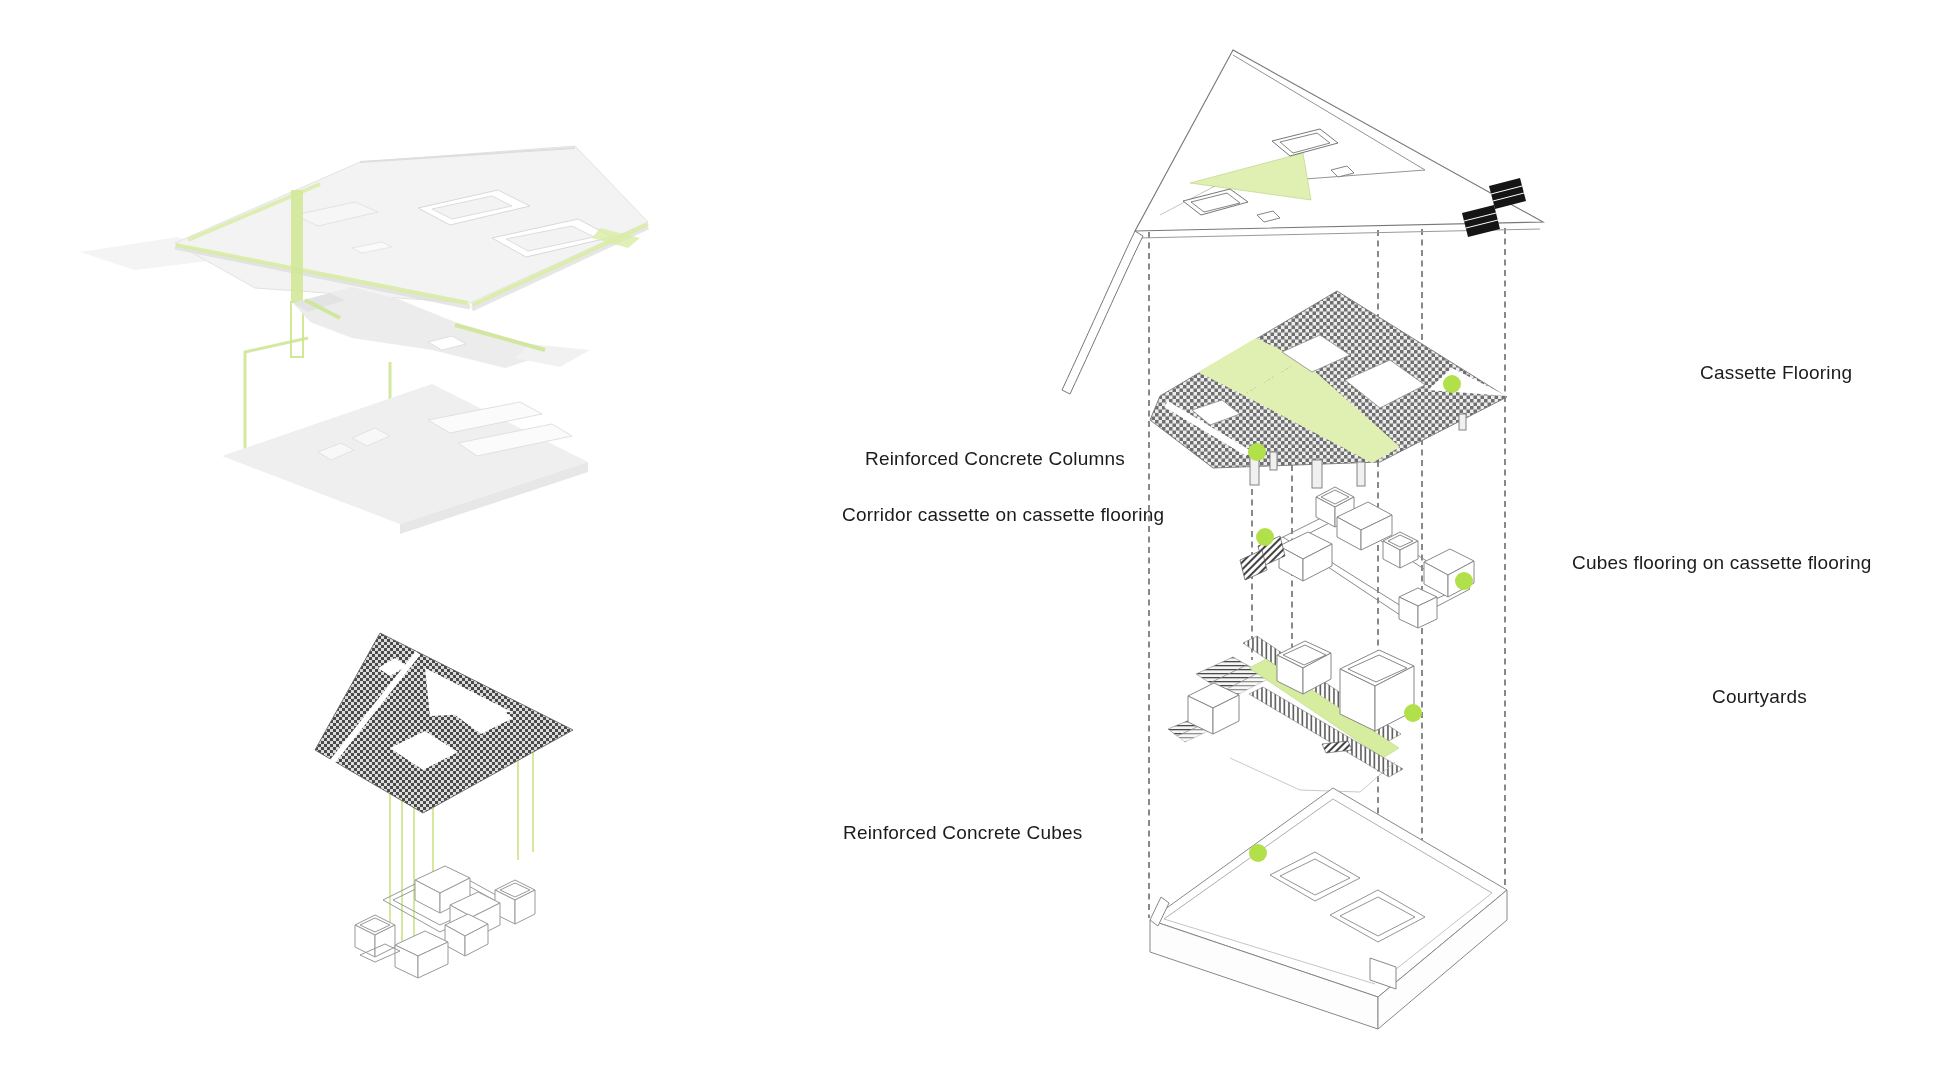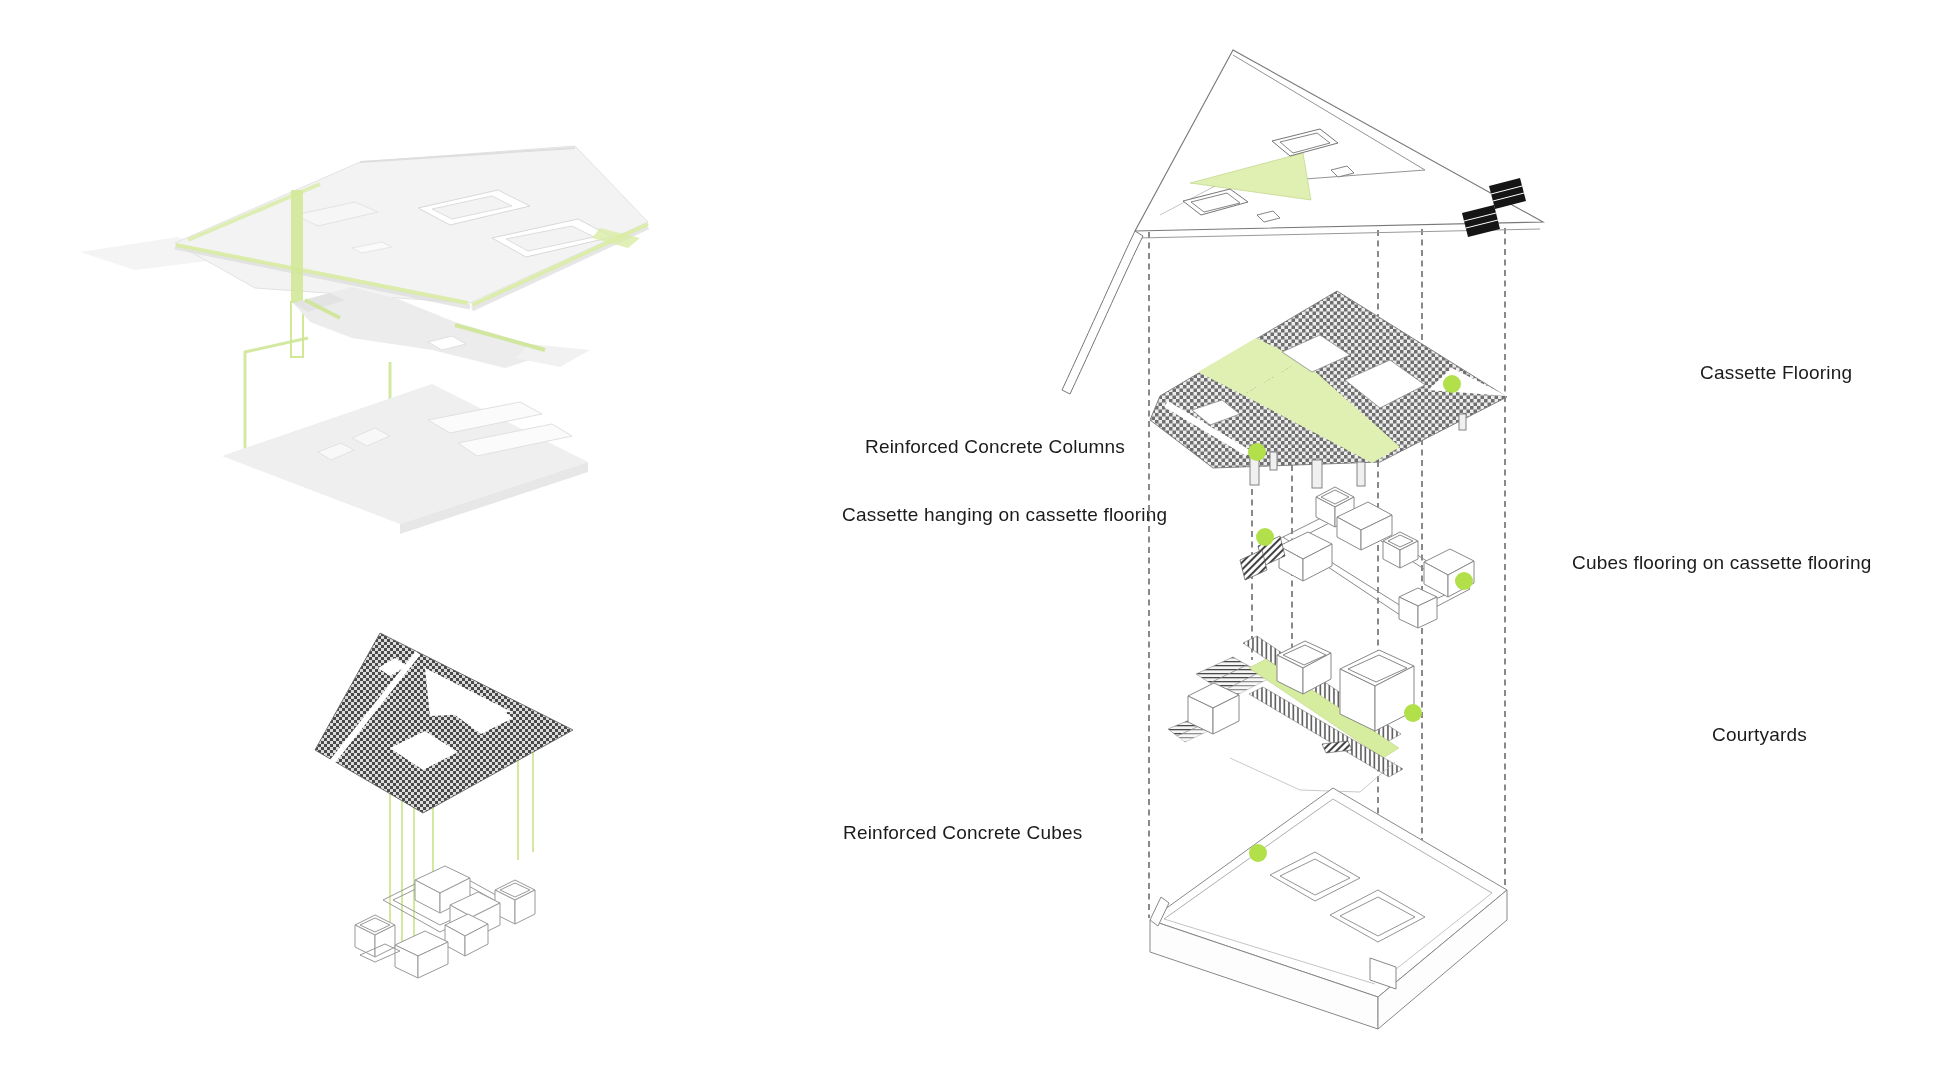--- a/index.html
+++ b/index.html
@@ -299,23 +299,23 @@
       <circle cx="1257" cy="452" r="9" fill="#b1e04b"></circle>
       <circle cx="1265" cy="537" r="9" fill="#b1e04b"></circle>
       <circle cx="1464" cy="581" r="9" fill="#b1e04b"></circle>
       <circle cx="1413" cy="713" r="9" fill="#b1e04b"></circle>
       <circle cx="1258" cy="853" r="9" fill="#b1e04b"></circle>
     </g>
   </svg>
 
   <div class="diagram-label" style="left:1700px;top:362px">Cassette Flooring</div>
 
-  <div class="diagram-label" style="left:865px;top:436px">Reinforced Concrete Columns</div>
-
-  <div class="diagram-label" style="left:842px;top:504px">Cassette hanging on cassette flooring</div>
+  <div class="diagram-label" style="left:865px;top:448px">Reinforced Concrete Columns</div>
+
+  <div class="diagram-label" style="left:842px;top:504px">Corridor cassette on cassette flooring</div>
 
   <div class="diagram-label" style="left:1572px;top:552px">Cubes flooring on cassette flooring</div>
 
-  <div class="diagram-label" style="left:1712px;top:724px">Courtyards</div>
+  <div class="diagram-label" style="left:1712px;top:686px">Courtyards</div>
 
   <div class="diagram-label" style="left:843px;top:822px">Reinforced Concrete Cubes</div>
 
 </div>
 
 </body></html>

